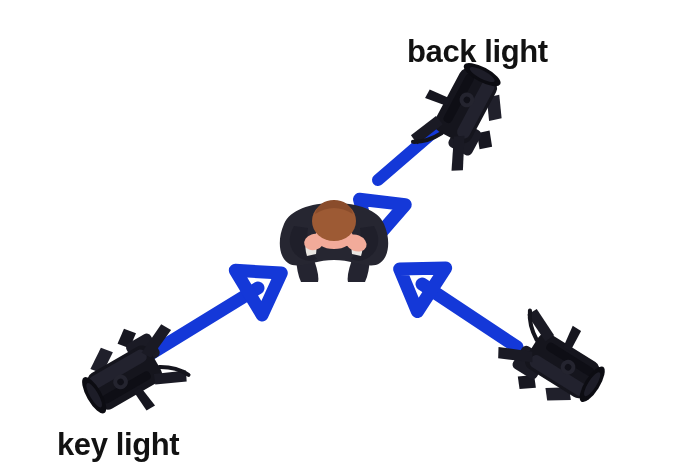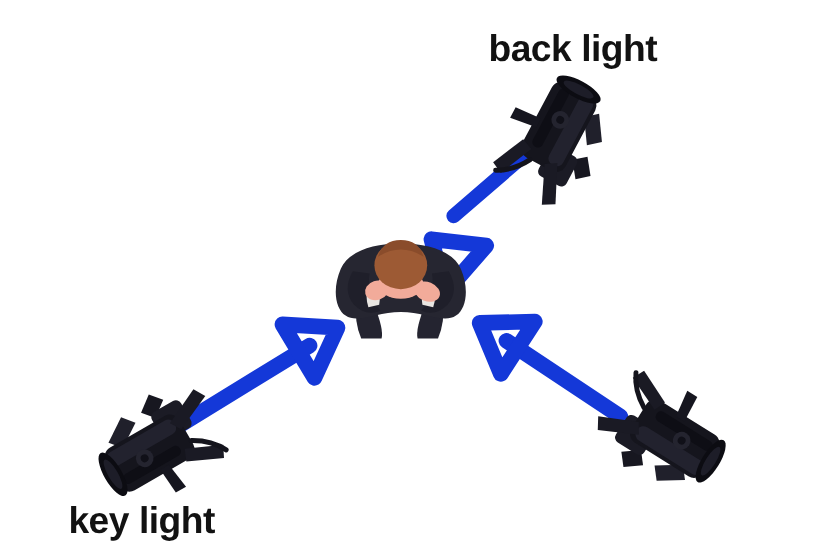--- a/index.html
+++ b/index.html
@@ -30,20 +30,21 @@
   .label {
     position: absolute;
     font-family: "Liberation Sans", sans-serif;
     font-weight: bold;
     font-size: 31px;
     line-height: 1;
     letter-spacing: -0.4px;
     color: #121212;
     white-space: nowrap;
     user-select: none;
+    margin-top: 11px;
   }
   #label-back-light  { left: 407px; top: 25px; }
   #label-key-light   { left: 57px;  top: 418px; text-align: right; }
   #label-fill-light  { left: 524px; top: 413px; }
 </style>
 </head>
 <body>
 
 <div id="diagram">
 

